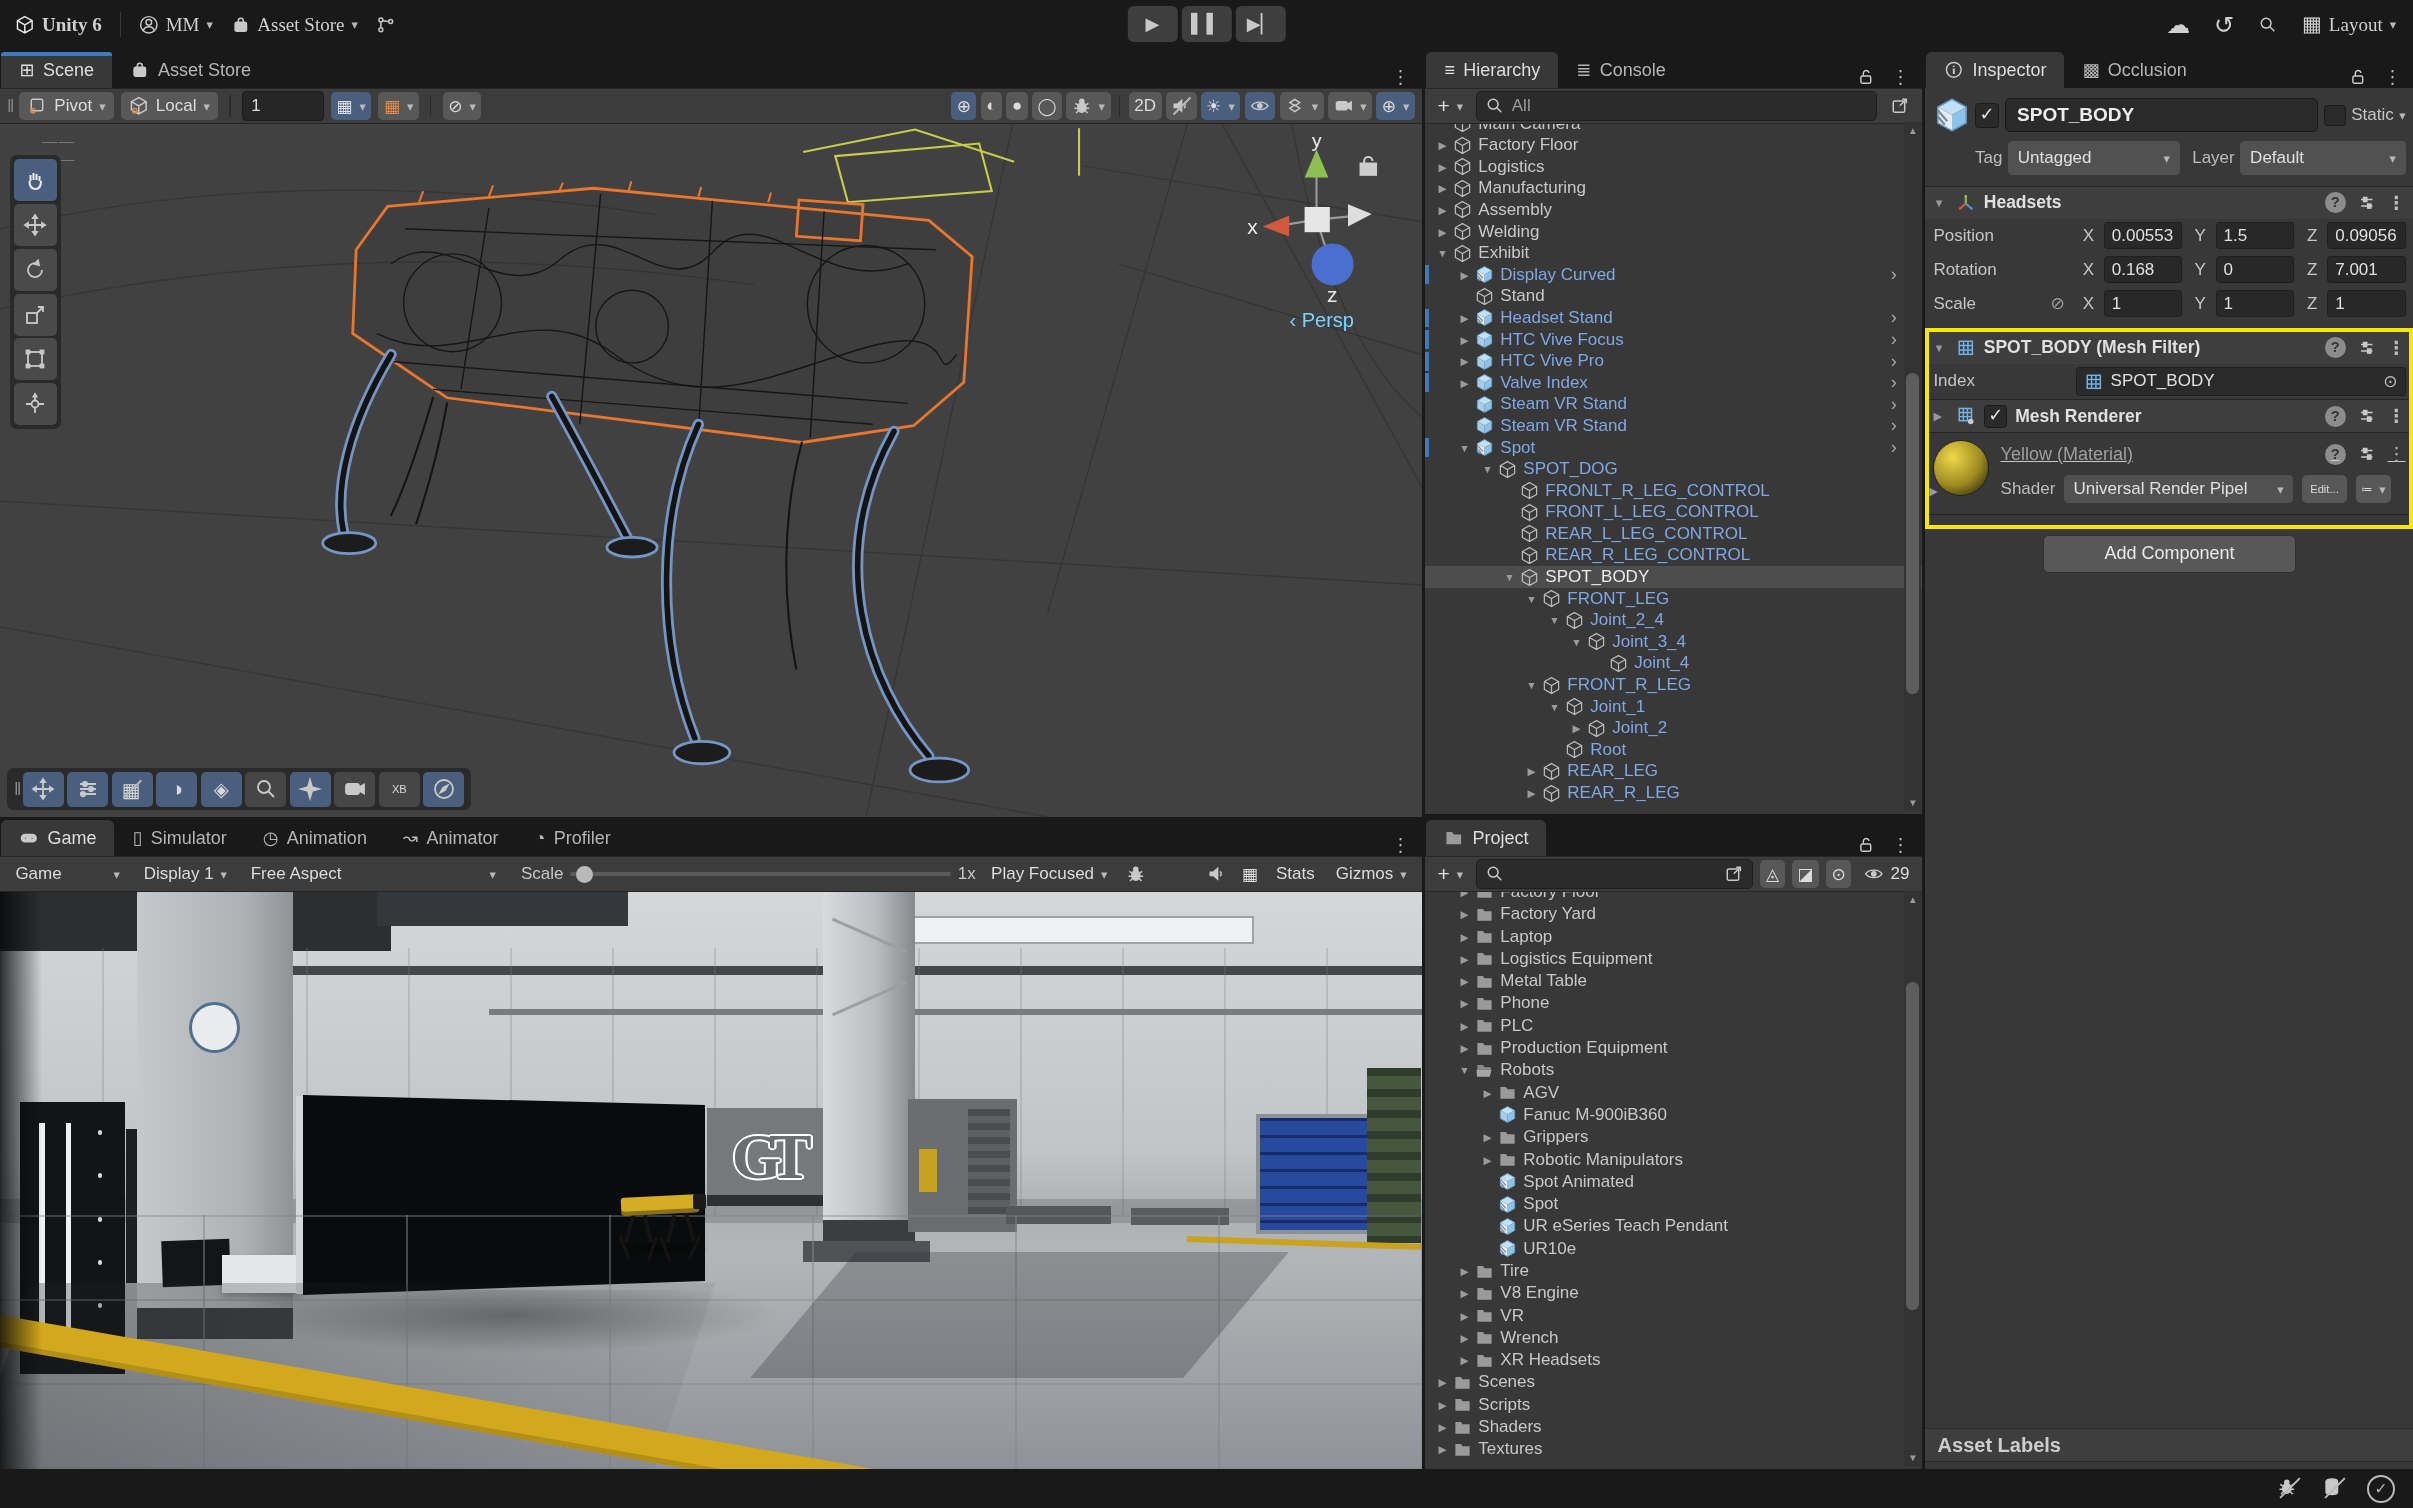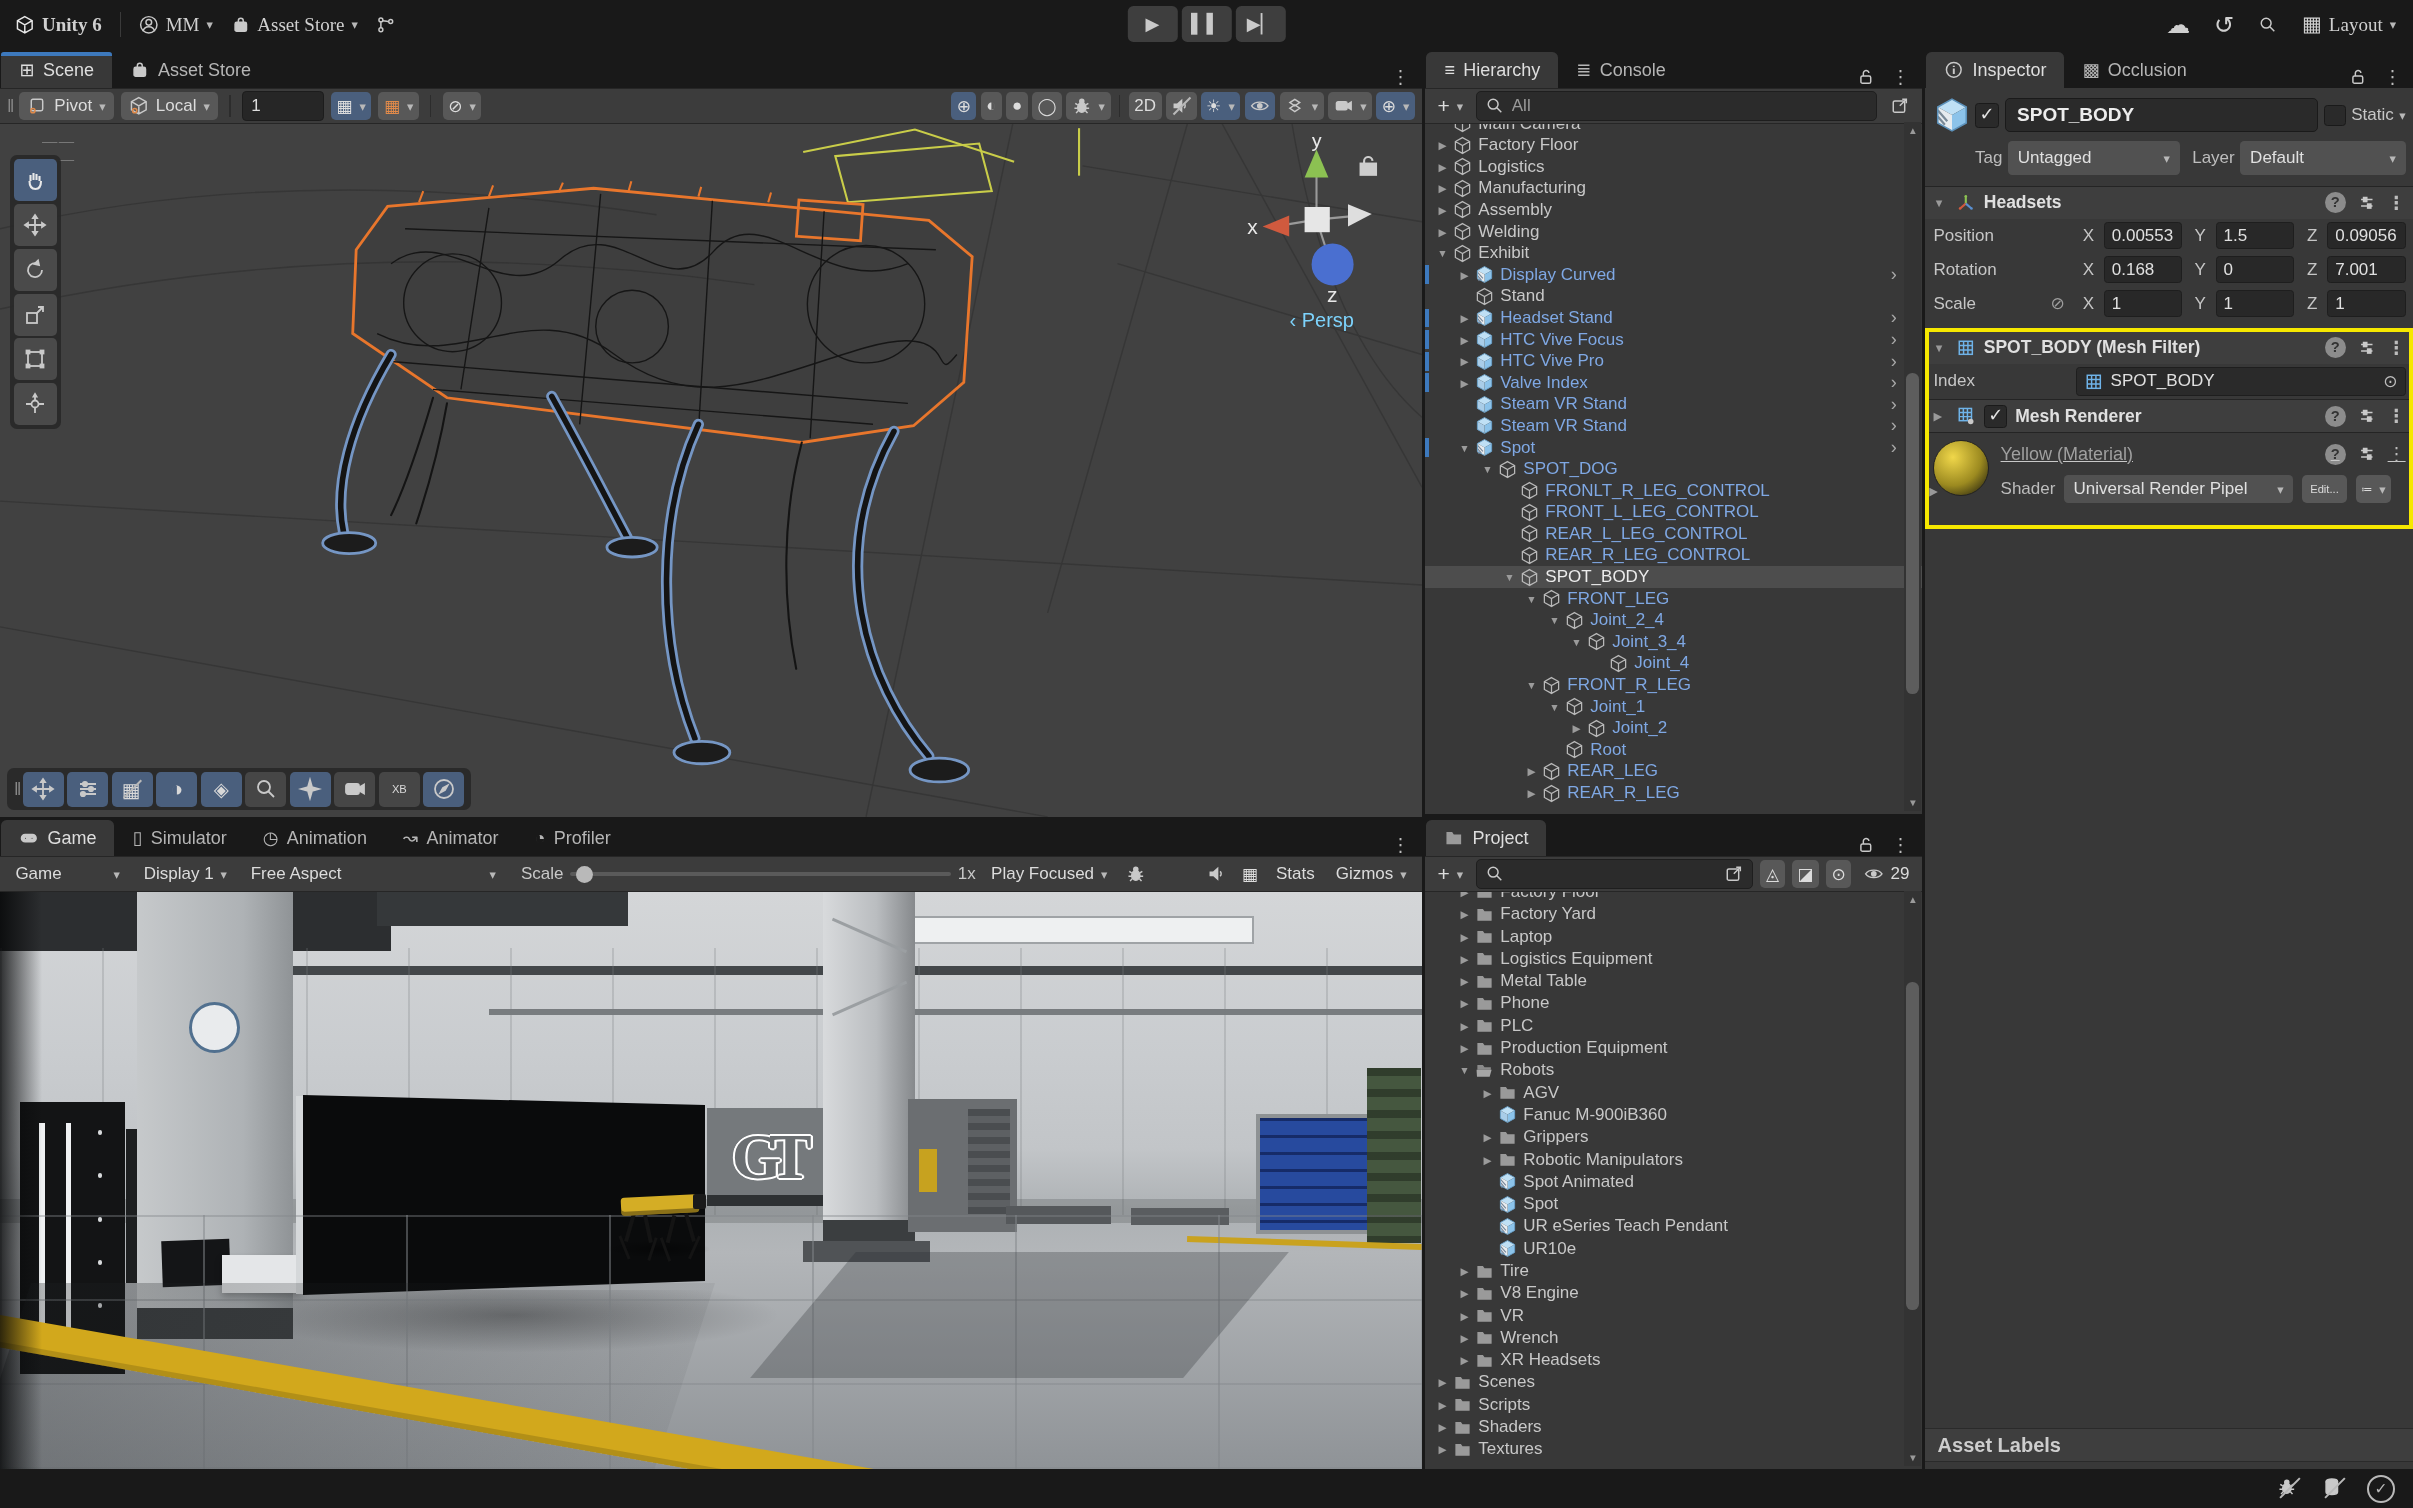--- a/index.html
+++ b/index.html
@@ -1688,20 +1688,25 @@
                 </div>
               <div class="tbtn narrow">
                   <span>≔</span>
                   <span class="caret">▾</span>
                 </div>
             </div>
           </div>
         </div>
       </div>
 
+      <div style="border-top:0.7px solid #242424;">
+        <div id="addComp">
+            <span>Add Component</span>
+          </div>
+      </div>
     </div>
 
     <div id="assetLabels">
         <span>Asset Labels</span>
       </div>
   </div>
 
   <div id="statusbar">
     <div id="statusicons">
       <span class="slashwrap"><span><svg class="ic" viewBox="0 0 24 24" width="19.6" height="19.6" fill="none" stroke="#c9c9c9" stroke-width="1.8">

